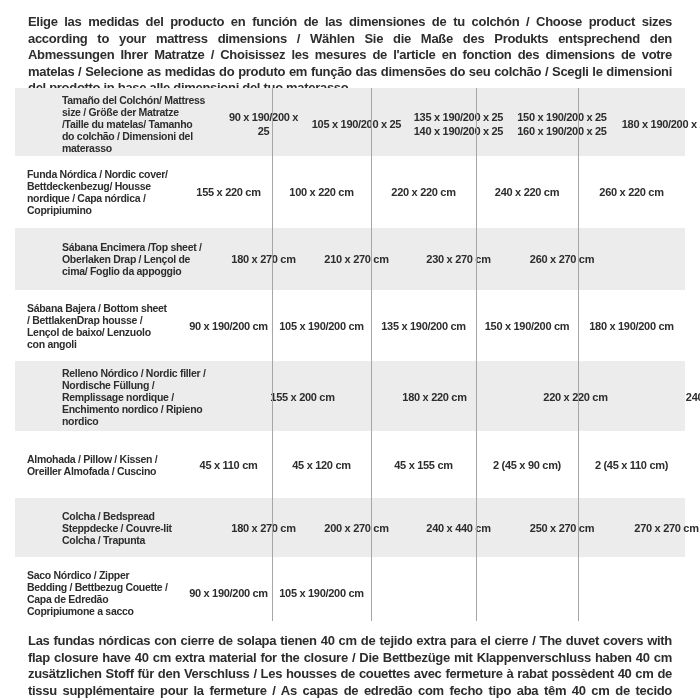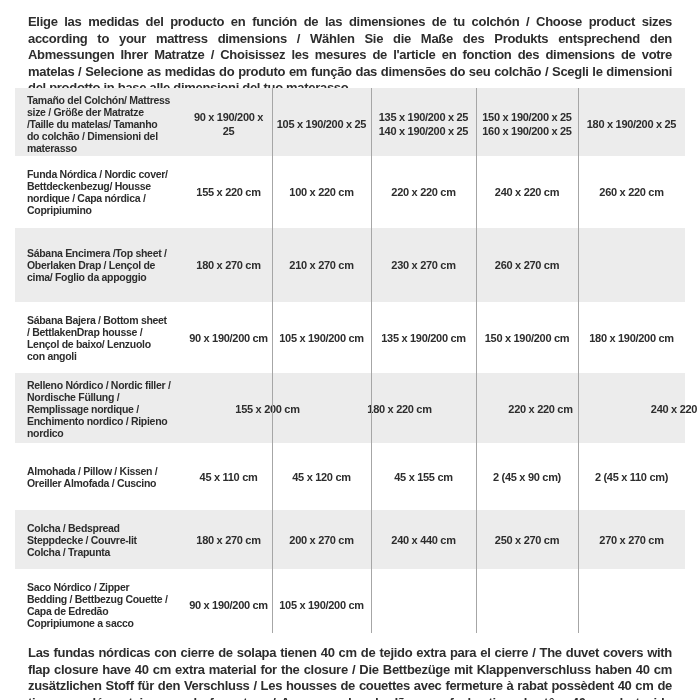--- a/index.html
+++ b/index.html
@@ -34,21 +34,21 @@
     position:absolute;top:0;bottom:4px;width:1px;
     background:var(--divider);
     z-index:2;
   }
   .row{
     display:grid;
     grid-template-columns:170px 87px 99px 105px 102px 107px;
     margin-bottom:4px;
     position:relative;z-index:1;
   }
-  .row.gray{background:var(--stripe);}
+  .row.gray{background:var(--stripe);padding-left:35px;}
   .row.white{background:transparent;}
   .cell{
     display:flex;align-items:center;
     font-weight:700;
     letter-spacing:-0.3px;
   }
   .cell.label{
     justify-content:flex-start;
     padding:6px 14px 6px 12px;
     font-size:10.5px;
@@ -59,21 +59,21 @@
     justify-content:center;
     text-align:center;
     font-size:11px;
     line-height:14px;
     white-space:pre-line;
     padding:4px 2px;
   }
   
   .r1{height:68px;}
   .r2{height:64px;}
-  .r3{height:74px;}
+  .r3{height:62px;}
   .r4{height:63px;}
   .r5{height:70px;gap:39px;}
   .r6{height:59px;}
   .r7{height:59px;}
   .r8{height:64px;}
   .note{margin-top:8px;}
 </style>
 </head>
 <body>
 

